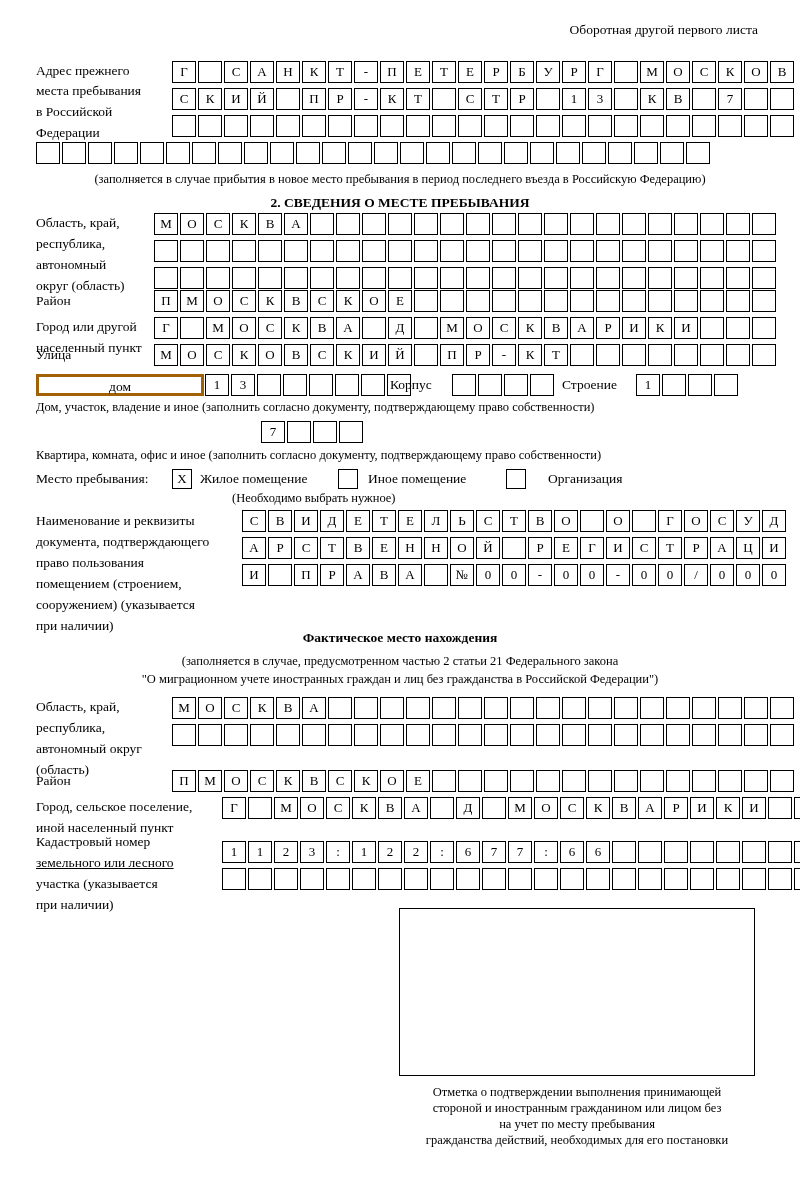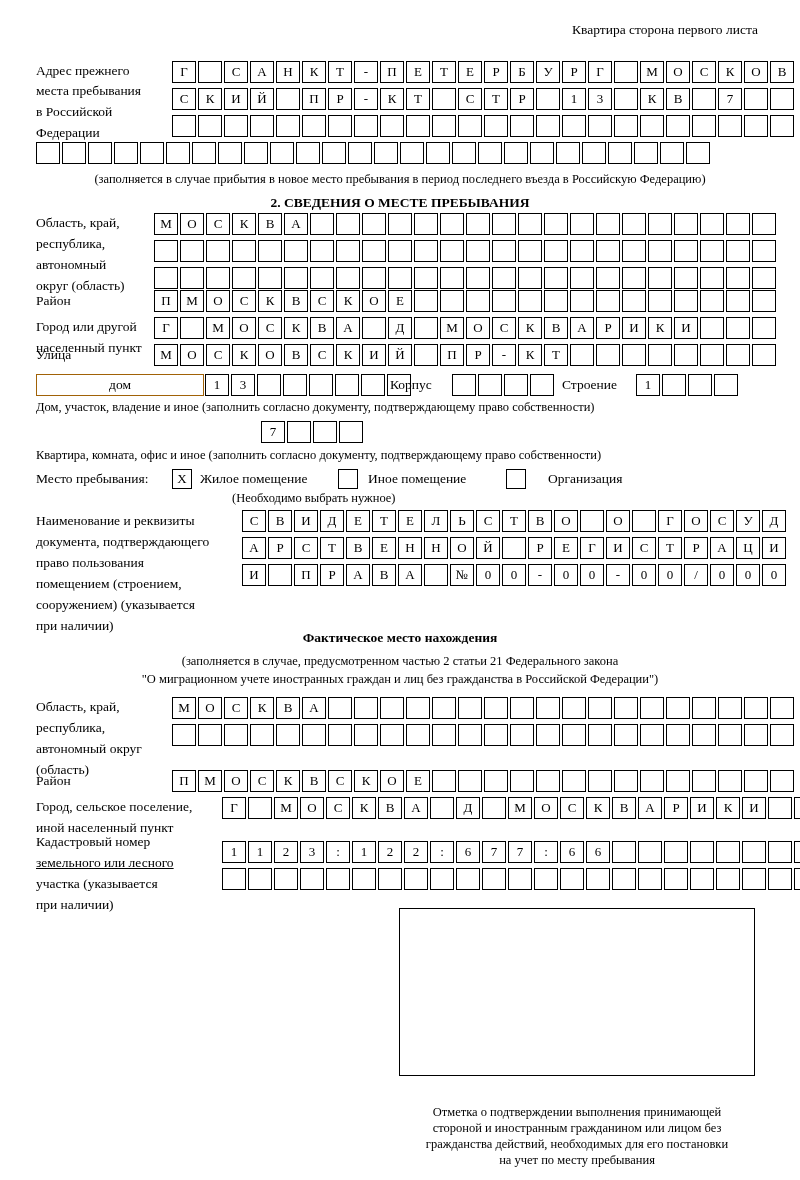--- a/index.html
+++ b/index.html
@@ -59,21 +59,21 @@
     border: 1px solid #000;
     margin-right: 2px;
     box-sizing: border-box;
     font-size: 13px;
     line-height: 20px;
     text-align: center;
     font-family: "Liberation Serif", serif;
   }
   .boxlabel {
     position: absolute;
-    border: 1px solid #a16207;
+    border: 3px solid #a16207;
     box-sizing: border-box;
     height: 22px;
     line-height: 20px;
     text-align: center;
     font-size: 13.5px;
   }
   .checkbox {
     position: absolute;
     width: 20px;
     height: 20px;
@@ -86,29 +86,28 @@
   .bigbox {
     position: absolute;
     border: 1px solid #000;
     box-sizing: border-box;
   }
   .footnote {
     position: absolute;
     font-size: 12.5px;
     text-align: center;
     line-height: 16px;
-    margin-top: 20px;
   }
 </style>
 </head>
 <body>
 
 <div class="page">
 
-  <div class="hdr-right">Квартира сторона первого листа</div>
+  <div class="hdr-right">Оборотная другой первого листа</div>
 
   <div class="lbl" style="left:36px; top:62px;">Адрес прежнего</div>
   <div class="lbl" style="left:36px; top:82px;">места пребывания</div>
   <div class="lbl" style="left:36px; top:103px;">в Российской</div>
   <div class="lbl" style="left:36px; top:124px;">Федерации</div>
 
   <div class="row" id="pa-row0" style="left:172px; top:61px;">
       <div class="cell">Г</div>
       <div class="cell"></div>
       <div class="cell">С</div>
@@ -681,17 +680,17 @@
       <div class="cell"></div>
       <div class="cell"></div>
       <div class="cell"></div>
       <div class="cell"></div>
     </div>
 
   <div class="bigbox" style="left:399px; top:908px; width:356px; height:168px;"></div>
   <div class="footnote" style="left:399px; top:1084px; width:356px;">
     <div>Отметка о подтверждении выполнения принимающей</div>
     <div>стороной и иностранным гражданином или лицом без</div>
+    <div>на учет по месту пребывания</div>
     <div>гражданства действий, необходимых для его постановки</div>
-    <div>на учет по месту пребывания</div>
   </div>
 
 </div>
 
 </body></html>

